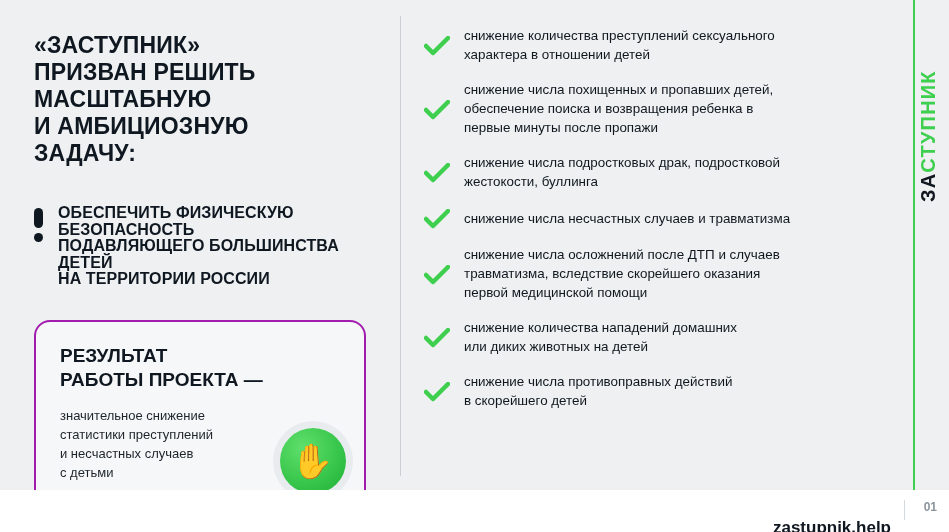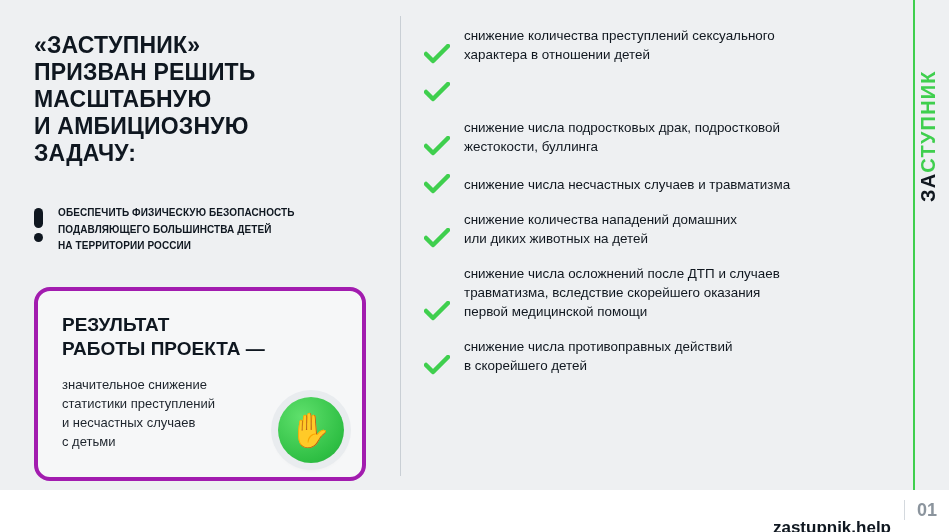--- a/index.html
+++ b/index.html
@@ -87,33 +87,33 @@
     background: #0f1720;
   }
   .excl-icon .dot {
     width: 9px;
     height: 9px;
     border-radius: 50%;
     background: #0f1720;
     margin-top: 5px;
   }
   .task-text {
-    font-size: 10px;
+    font-size: 16px;
     line-height: 16.5px;
     font-weight: bold;
     color: #0f1720;
     text-transform: uppercase;
     letter-spacing: 0.1px;
     white-space: pre-line;
   }
   .result-card {
     position: relative;
     margin-top: 32px;
     background: #f6f7f8;
-    border: 4px solid #a21caf;
+    border: 2px solid #a21caf;
     border-radius: 16px;
     padding: 22px 24px 26px 24px;
     box-sizing: border-box;
     width: 332px;
     min-height: 160px;
   }
   .result-title {
     font-size: 19px;
     line-height: 24px;
     font-weight: bold;
@@ -156,21 +156,21 @@
   }
   
   .list-col {
     position: absolute;
     left: 424px;
     top: 26px;
     width: 470px;
   }
   .list-item {
     display: flex;
-    align-items: flex-end;
+    align-items: center;
     margin-bottom: 16px;
   }
   .check {
     flex: 0 0 auto;
     width: 26px;
     margin-right: 14px;
     margin-top: 2px;
     color: #3fcf4e;
   }
   .check svg {
@@ -196,21 +196,21 @@
     right: 58px;
     top: 28px;
     font-size: 17px;
     font-weight: bold;
     color: #0f1720;
   }
   .footer-page {
     position: absolute;
     right: 12px;
     top: 10px;
-    font-size: 18px;
+    font-size: 12px;
     font-weight: bold;
     color: #8b949d;
   }
   .footer-divider {
     position: absolute;
     right: 44px;
     top: 10px;
     width: 1px;
     height: 20px;
     background: #d4d9de;
@@ -263,56 +263,59 @@
       </span>
       <span class="item-text">снижение количества преступлений сексуального
 характера в отношении детей</span>
     </div>
     <div class="list-item">
       <span class="check">
         <svg width="26" height="20" viewBox="0 0 26 20">
             <path d="M2 10 L9 17 L24 2" stroke="#3fcf4e" stroke-width="4.5" fill="none" stroke-linecap="round" stroke-linejoin="round"></path>
           </svg>
       </span>
+      <span class="item-text">снижение числа похищенных и пропавших детей,
+обеспечение поиска и возвращения ребенка в
+первые минуты после пропажи</span>
     </div>
     <div class="list-item">
       <span class="check">
         <svg width="26" height="20" viewBox="0 0 26 20">
             <path d="M2 10 L9 17 L24 2" stroke="#3fcf4e" stroke-width="4.5" fill="none" stroke-linecap="round" stroke-linejoin="round"></path>
           </svg>
       </span>
       <span class="item-text">снижение числа подростковых драк, подростковой
 жестокости, буллинга</span>
     </div>
     <div class="list-item">
       <span class="check">
         <svg width="26" height="20" viewBox="0 0 26 20">
             <path d="M2 10 L9 17 L24 2" stroke="#3fcf4e" stroke-width="4.5" fill="none" stroke-linecap="round" stroke-linejoin="round"></path>
           </svg>
       </span>
       <span class="item-text">снижение числа несчастных случаев и травматизма</span>
-    </div>
-    <div class="list-item">
-      <span class="check">
-        <svg width="26" height="20" viewBox="0 0 26 20">
-            <path d="M2 10 L9 17 L24 2" stroke="#3fcf4e" stroke-width="4.5" fill="none" stroke-linecap="round" stroke-linejoin="round"></path>
-          </svg>
-      </span>
-      <span class="item-text">снижение количества нападений домашних
-или диких животных на детей</span>
     </div>
     <div class="list-item">
       <span class="check">
         <svg width="26" height="20" viewBox="0 0 26 20">
             <path d="M2 10 L9 17 L24 2" stroke="#3fcf4e" stroke-width="4.5" fill="none" stroke-linecap="round" stroke-linejoin="round"></path>
           </svg>
       </span>
       <span class="item-text">снижение числа осложнений после ДТП и случаев
 травматизма, вследствие скорейшего оказания
 первой медицинской помощи</span>
+    </div>
+    <div class="list-item">
+      <span class="check">
+        <svg width="26" height="20" viewBox="0 0 26 20">
+            <path d="M2 10 L9 17 L24 2" stroke="#3fcf4e" stroke-width="4.5" fill="none" stroke-linecap="round" stroke-linejoin="round"></path>
+          </svg>
+      </span>
+      <span class="item-text">снижение количества нападений домашних
+или диких животных на детей</span>
     </div>
     <div class="list-item">
       <span class="check">
         <svg width="26" height="20" viewBox="0 0 26 20">
             <path d="M2 10 L9 17 L24 2" stroke="#3fcf4e" stroke-width="4.5" fill="none" stroke-linecap="round" stroke-linejoin="round"></path>
           </svg>
       </span>
       <span class="item-text">снижение числа противоправных действий
 в скорейшего детей</span>
     </div>

